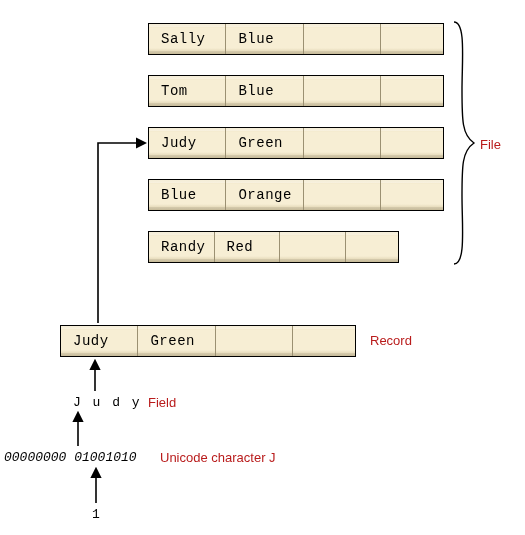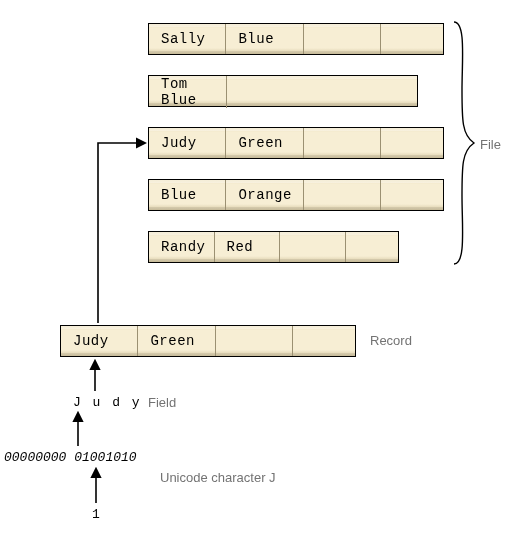--- a/index.html
+++ b/index.html
@@ -33,21 +33,21 @@
   }
   .cell:last-child { border-right: none; }
   .cell.name  { width: 78px; }
   .cell.color { width: 78px; }
   .cell.blank1 { width: 78px; }
   .cell.blank2 { width: 62px; }
   .label {
     position: absolute;
     font-family: Verdana, Geneva, sans-serif;
     font-size: 13px;
-    color: #737373;
+    color: #b91c1c;
   }
   .mono {
     position: absolute;
     font-family: "Courier New", Courier, monospace;
     font-size: 13px;
     letter-spacing: 2px;
   }
   .bits {
     position: absolute;
     font-family: "Courier New", Courier, monospace;
@@ -64,21 +64,21 @@
 </head>
 <body>
 
 <div class="record-row" style="left:148px; top:23px; width:296px;">
   <div class="cell name">Sally</div>
   <div class="cell color">Blue</div>
   <div class="cell blank1"></div>
   <div class="cell blank2"></div>
 </div>
 
-<div class="record-row" style="left:148px; top:75px; width:270px;flex-direction:column;">
+<div class="record-row" style="left:148px; top:75px; width:296px;">
   <div class="cell name">Tom</div>
   <div class="cell color">Blue</div>
   <div class="cell blank1"></div>
   <div class="cell blank2"></div>
 </div>
 
 <div class="record-row" style="left:148px; top:127px; width:296px;">
   <div class="cell name">Judy</div>
   <div class="cell color">Green</div>
   <div class="cell blank1"></div>
@@ -106,21 +106,21 @@
   <div class="cell blank2"></div>
 </div>
 
 <div class="label" style="left:480px; top:137px;">File</div>
 <div class="label" style="left:370px; top:333px;">Record</div>
 
 <div class="mono" style="left:73px;  top:395px;">J u d y</div>
 <div class="label" style="left:148px; top:395px;">Field</div>
 
 <div class="bits" style="left:4px;   top:450px;font-style:italic;">00000000 01001010</div>
-<div class="label" style="left:160px; top:450px;margin-top:20px;">Unicode character J</div>
+<div class="label" style="left:160px; top:450px;">Unicode character J</div>
 
 <div class="mono" style="left:92px;  top:507px; letter-spacing:0;">1</div>
 <div class="label" style="left:160px; top:507px;margin-top:40px;">Bit</div>
 
 <svg class="overlay" viewBox="0 0 525 535">
   <defs>
     <marker id="arrowhead" markerWidth="7" markerHeight="7" refX="5" refY="3.5" orient="auto">
       <polygon points="0 0, 7 3.5, 0 7" fill="#000"></polygon>
     </marker>
   </defs>

